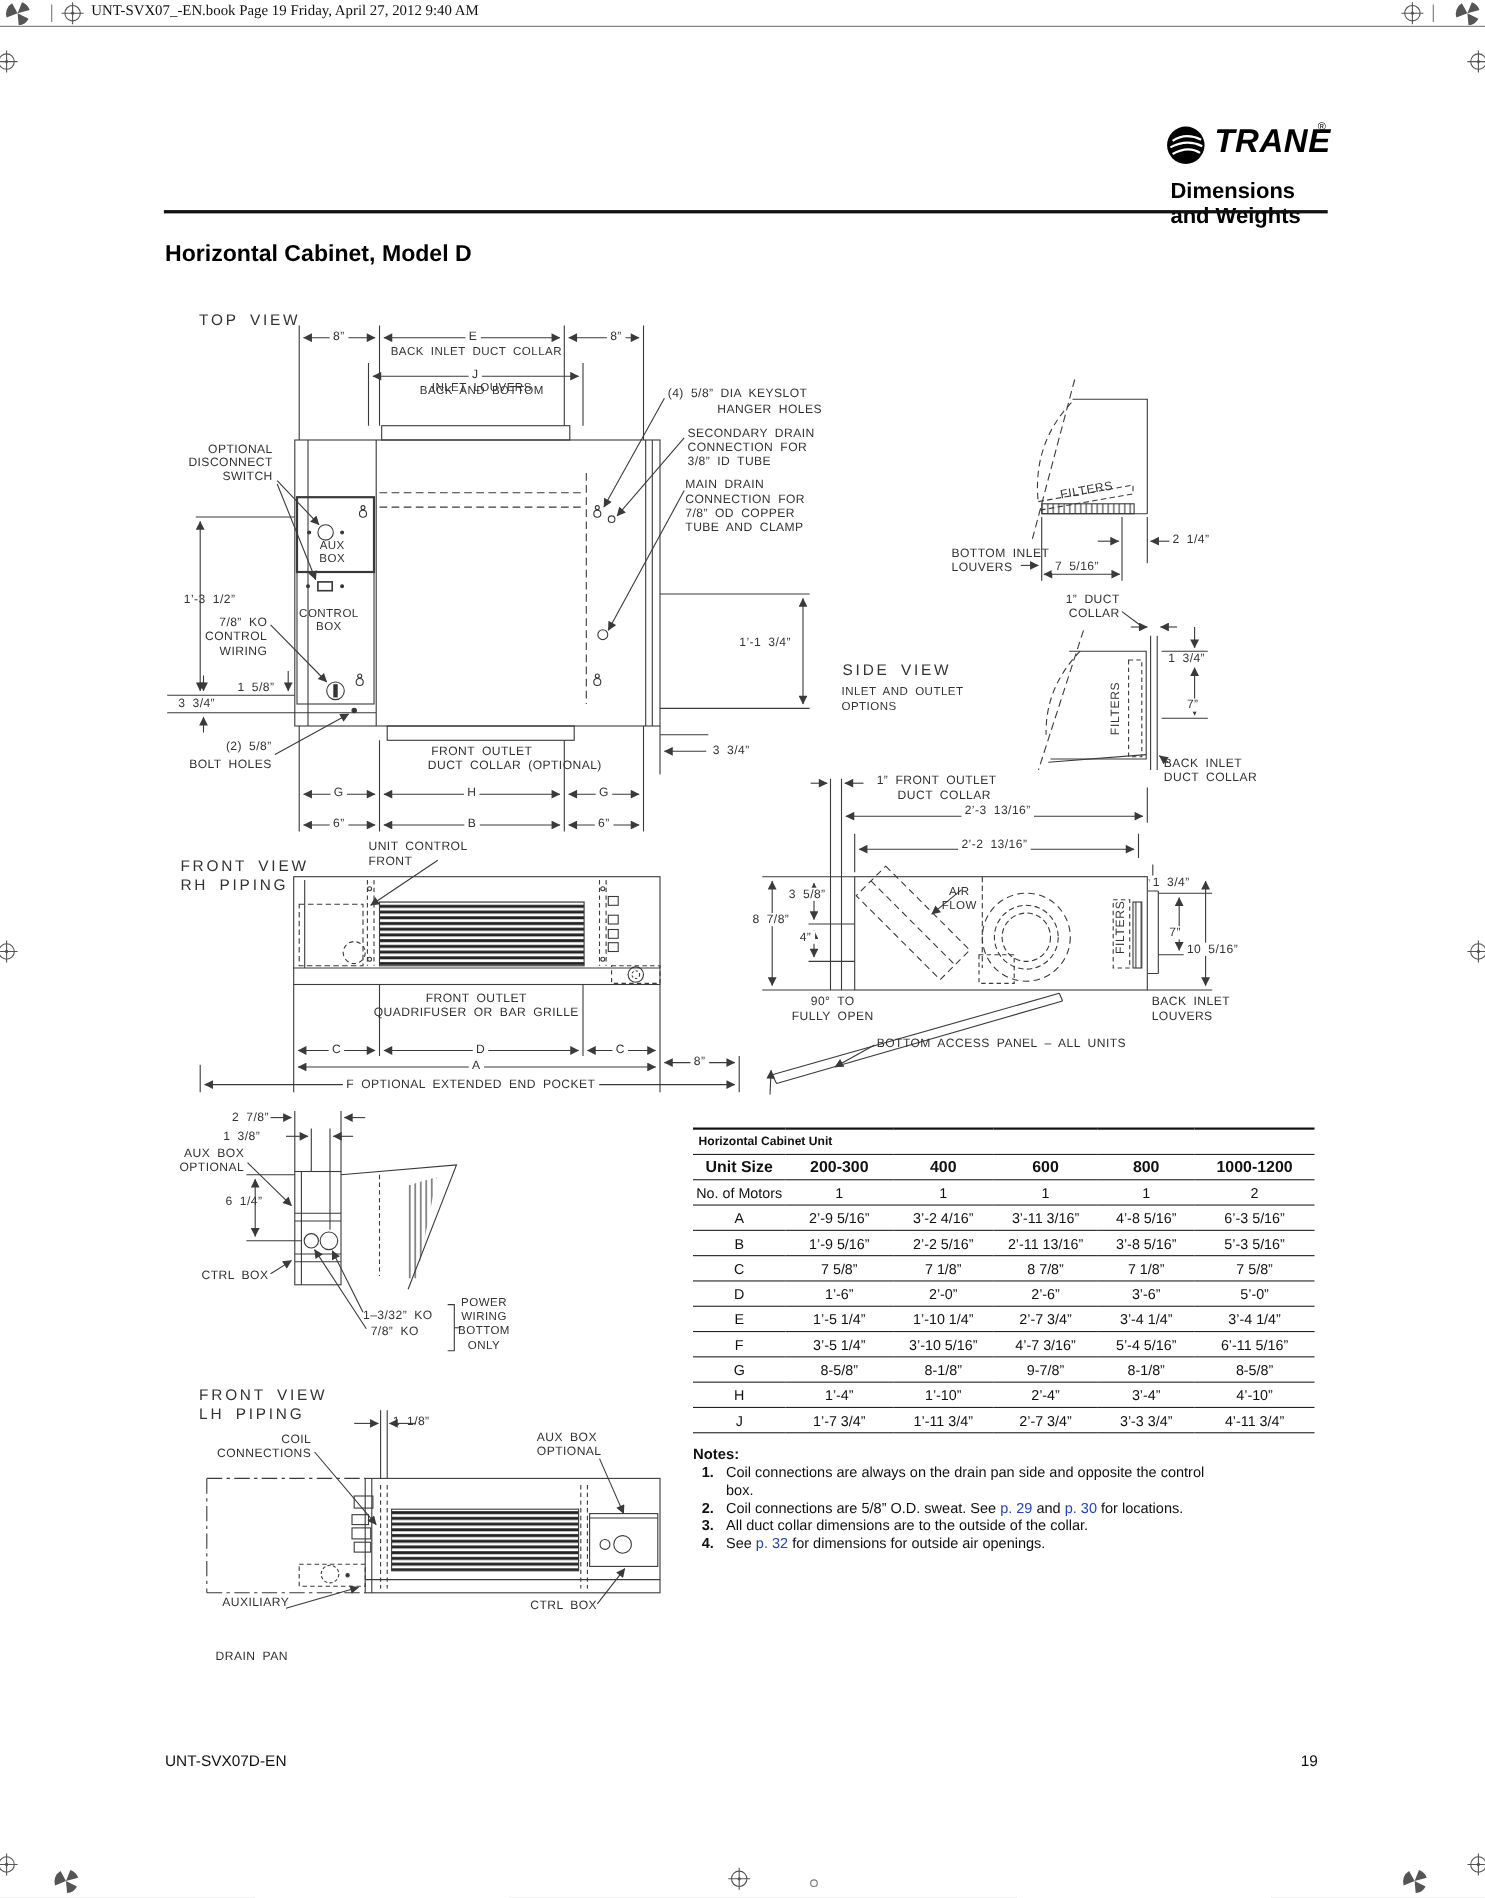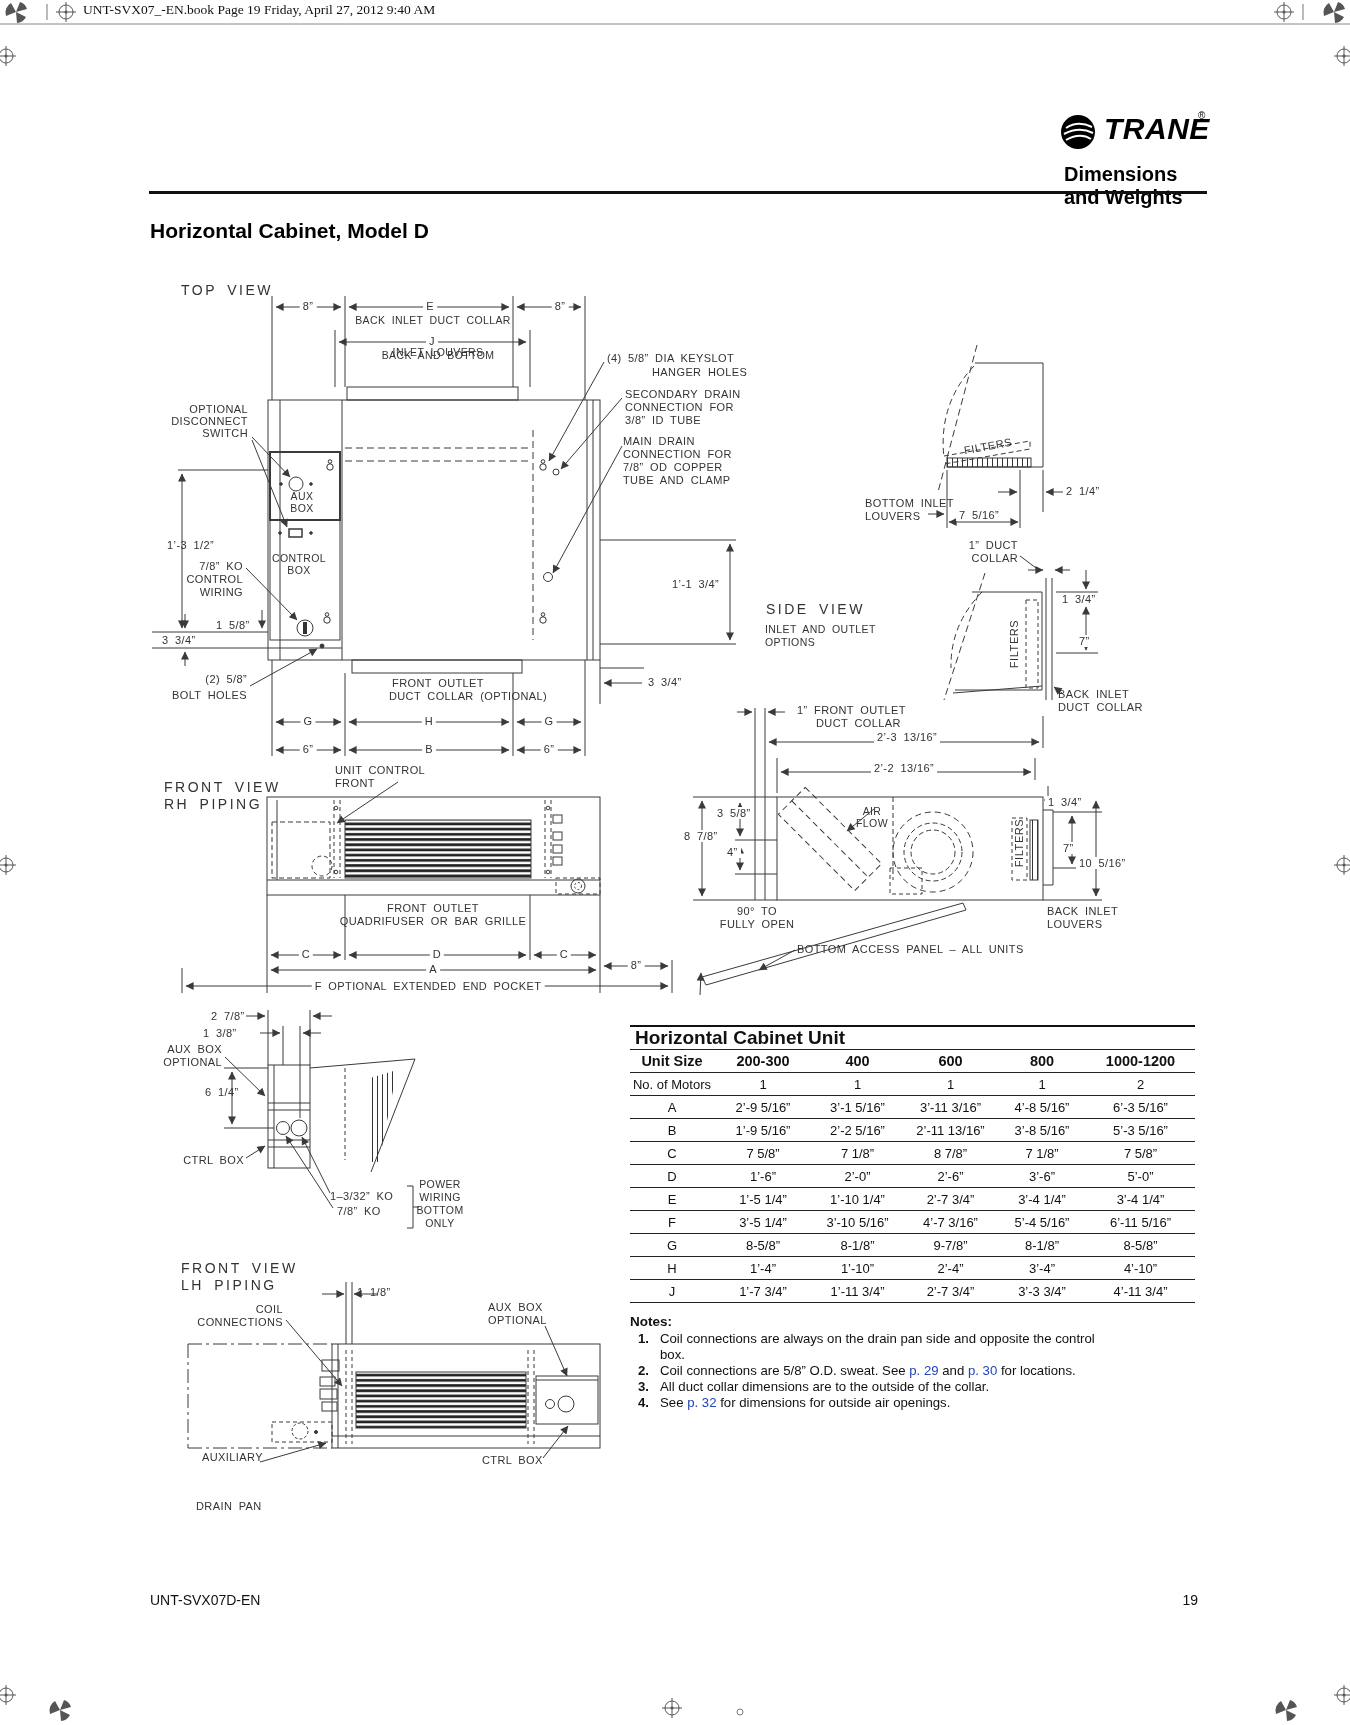--- a/index.html
+++ b/index.html
@@ -22,21 +22,21 @@
   .brand{position:absolute;font-size:30px;font-weight:bold;font-style:italic;letter-spacing:.5px;color:#000;}
   .brandreg{position:absolute;font-size:10px;color:#000;}
   .section{position:absolute;font-size:20px;font-weight:bold;transform:translateX(-100%);color:#000;}
   .rule{position:absolute;background:#111;}
   .pagetitle{position:absolute;font-size:21px;font-weight:bold;color:#000;}
   
   .dimtable{position:absolute;left:630px;top:1025px;width:565px;border-collapse:collapse;
             font-size:13px;color:#111;table-layout:fixed;}
   .dimtable td,.dimtable th{padding:0;text-align:center;height:22px;border-bottom:1.2px solid #222;
             overflow:hidden;white-space:nowrap;}
-  .dimtable .ttl{font-size:19px;font-weight:bold;text-align:left;border-top:2px solid #111;
+  .dimtable .ttl{font-size:11px;font-weight:bold;text-align:left;border-top:2px solid #111;
             border-bottom:1.5px solid #222;padding-left:5px;}
   .dimtable th{font-size:14.5px;font-weight:bold;border-bottom:1.5px solid #222;}
   
   .notes{position:absolute;left:630px;top:1314px;width:540px;font-size:13.2px;color:#111;}
   .notes .nh{font-weight:bold;font-size:13.5px;margin-bottom:2px;}
   .nitem{display:flex;line-height:16px;}
   .nnum{font-weight:bold;width:22px;flex:none;text-align:left;padding-left:8px;}
   .ntext{width:450px;}
   .plink{color:#2244bb;text-decoration:none;cursor:pointer;}
   .footer-left{position:absolute;font-size:14px;color:#111;}
@@ -443,21 +443,21 @@
           <td>No. of Motors</td>
           <td>1</td>
           <td>1</td>
           <td>1</td>
           <td>1</td>
           <td>2</td>
         </tr>
       <tr>
           <td>A</td>
           <td>2’-9 5/16”</td>
-          <td>3’-1 5/16”</td>
+          <td>3’-2 4/16”</td>
           <td>3’-11 3/16”</td>
           <td>4’-8 5/16”</td>
           <td>6’-3 5/16”</td>
         </tr>
       <tr>
           <td>B</td>
           <td>1’-9 5/16”</td>
           <td>2’-2 5/16”</td>
           <td>2’-11 13/16”</td>
           <td>3’-8 5/16”</td>

